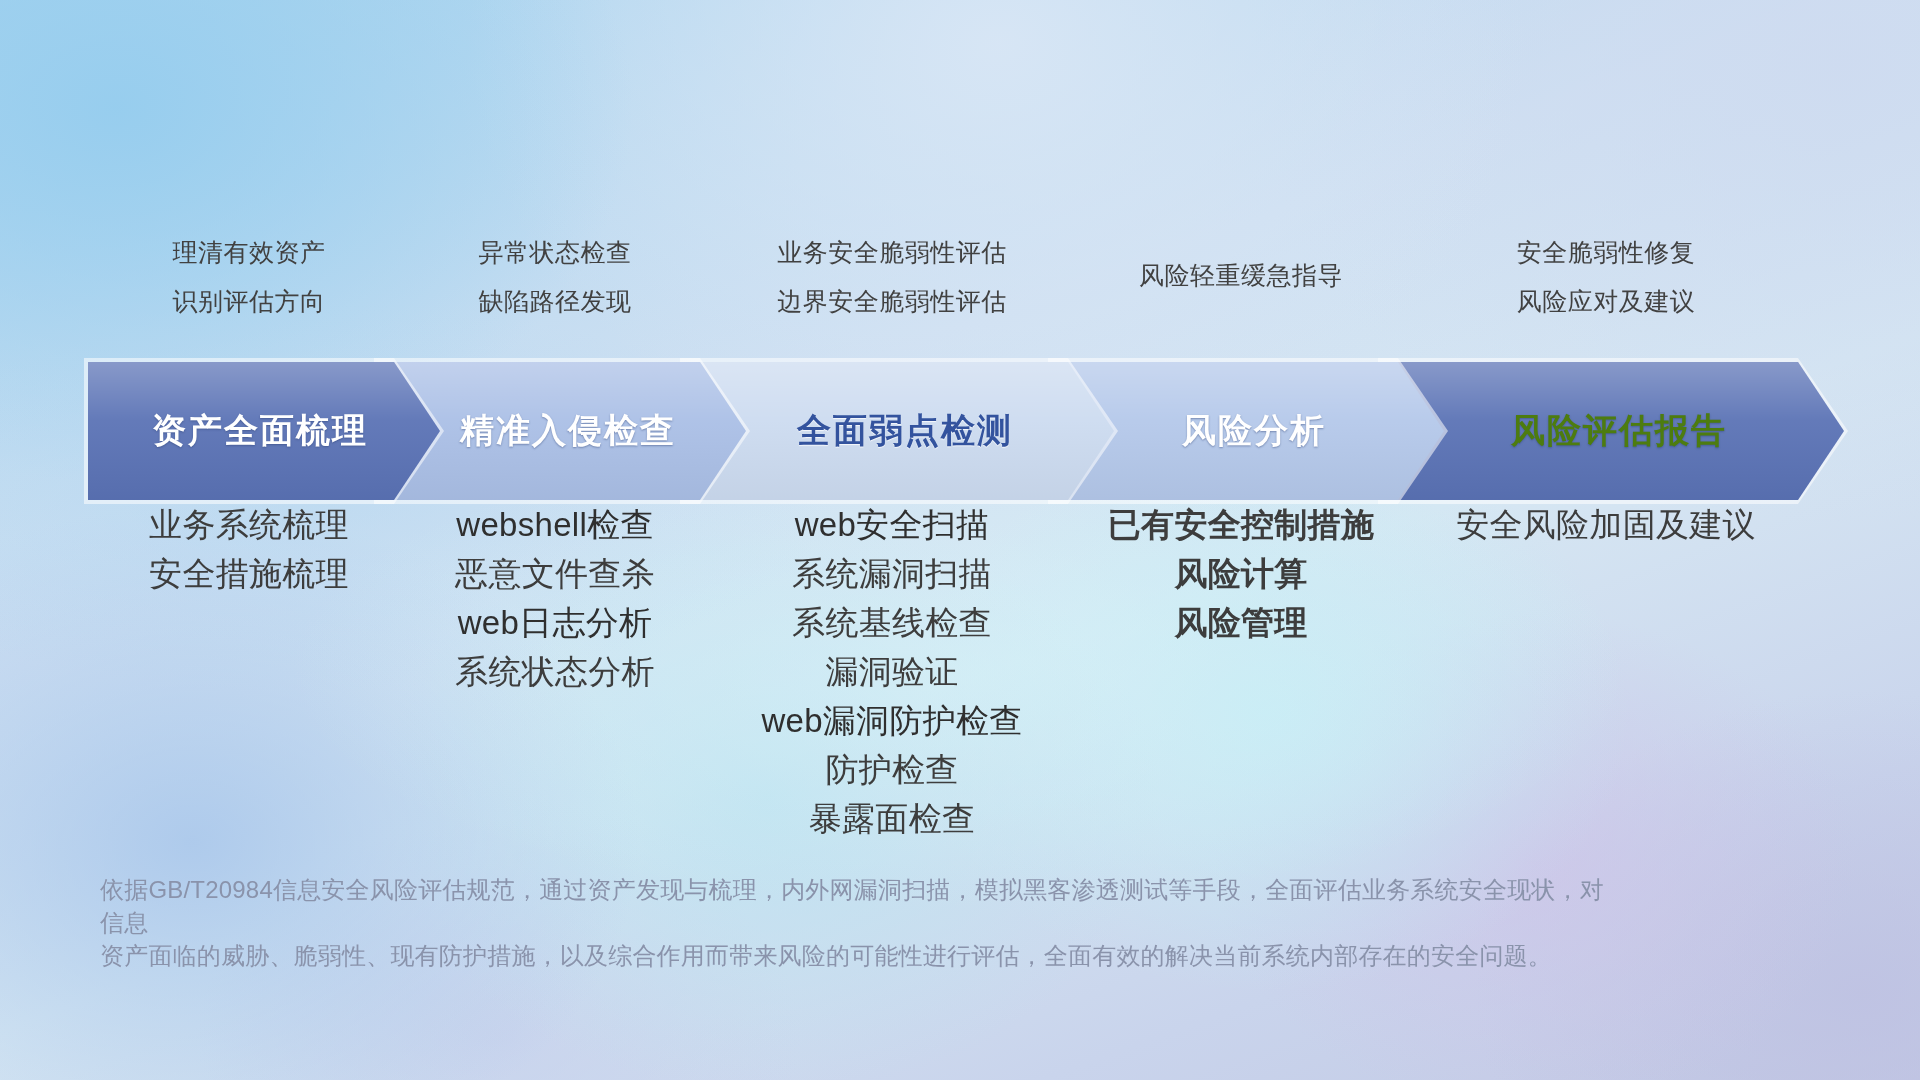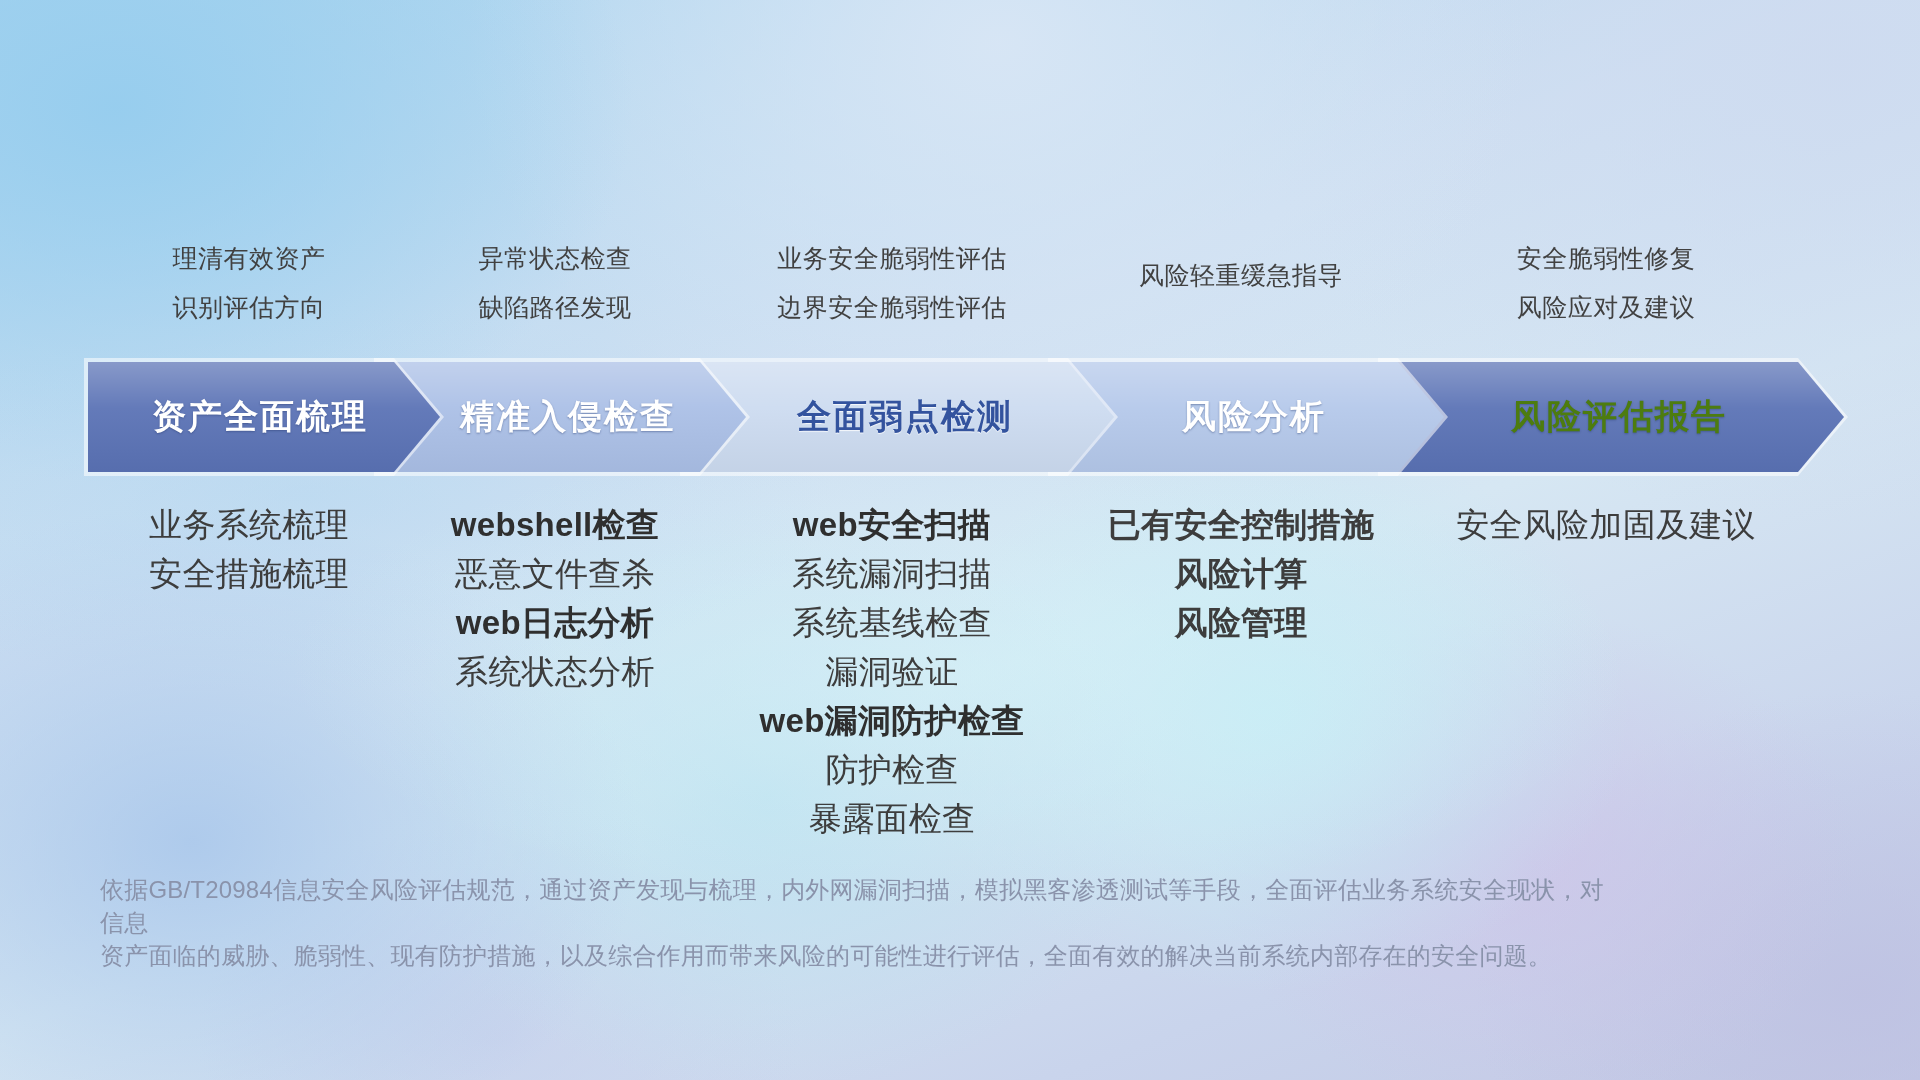--- a/index.html
+++ b/index.html
@@ -53,21 +53,21 @@
     position: absolute;
     top: 228px;
     left: 96px;
     width: 1760px;
     height: 110px;
     display: flex;
   }
   .top-col {
     display: flex;
     flex-direction: column;
-    justify-content: center;
+    justify-content: flex-start;
     align-items: center;
     text-align: center;
   }
   .top-col.centered { justify-content: center; padding-bottom: 16px;}
   .top-line {
     font-size: 25px;
     line-height: 49px;
     color: #414141;
     white-space: nowrap;
     letter-spacing: 0.5px;
@@ -77,21 +77,21 @@
   .banner {
     position: absolute;
     top: 362px;
     left: 88px;
     width: 1770px;
     height: 110px;
   }
   .chev {
     position: absolute;
     top: 0;
-    height: 110px;
+    height: 138px;
     display: flex;
     align-items: center;
     justify-content: center;
     box-sizing: border-box;
     padding-left: 20px;
   }
   .chev .lbl {
     font-size: 34px;
     font-weight: bold;
     letter-spacing: 2px;
@@ -133,21 +133,21 @@
     align-items: center;
     text-align: center;
   }
   .bot-line {
     font-size: 33px;
     line-height: 49px;
     color: #3d3d3d;
     white-space: nowrap;
     letter-spacing: 0.3px;
   }
-  .bot-line.bold { font-weight: bold; color: #2f2f2f; }
+  .bot-line.bold { font-weight: normal; color: #2f2f2f; }
 
   
   .footer {
     position: absolute;
     top: 873px;
     left: 100px;
     width: 1520px;
     font-size: 24px;
     line-height: 33px;
     color: #8a93ab;

